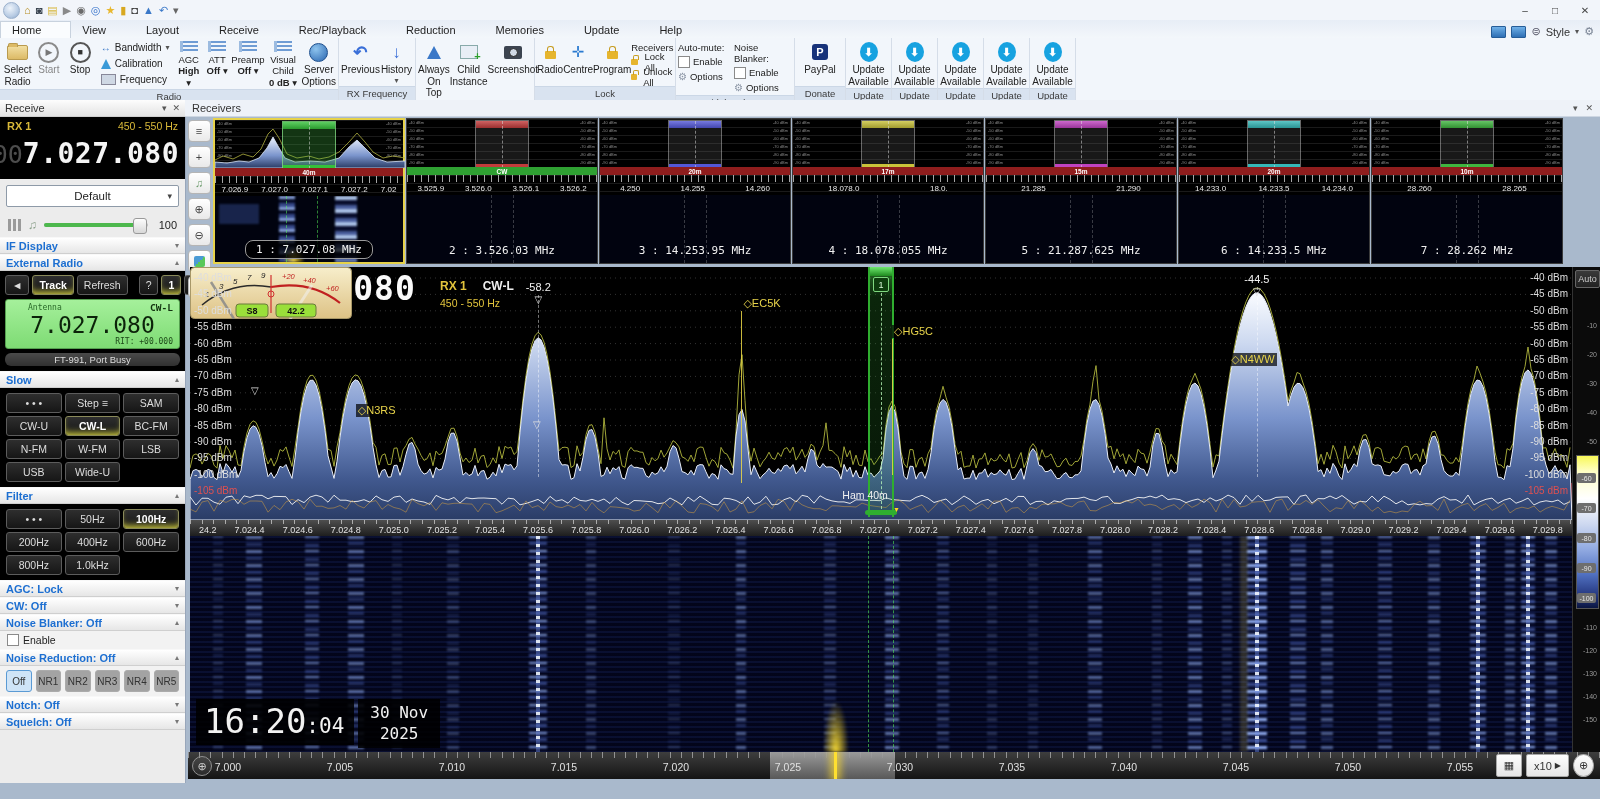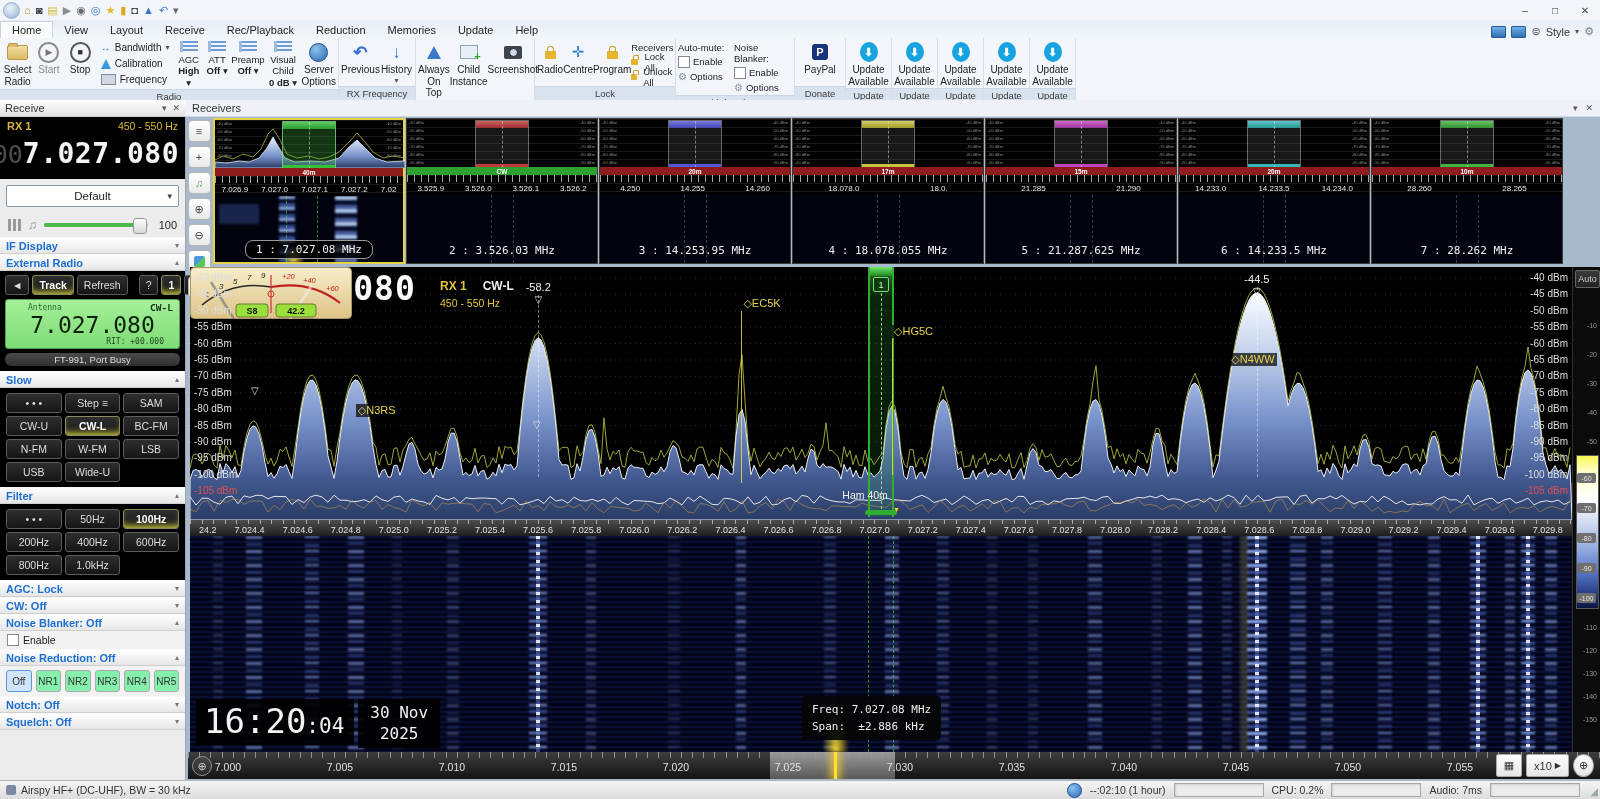--- a/index.html
+++ b/index.html
@@ -8,21 +8,21 @@
   
   .titlebar{position:absolute;left:0;top:0;width:1600px;height:20px;background:#f2f5fa;display:flex;align-items:center;border-bottom:1px solid #dde4ee;}
   .appicon{width:15px;height:15px;margin:0 4px 0 3px;border-radius:50%;background:radial-gradient(circle at 40% 35%,#eef4fb,#b9cce4 60%,#8aa6c8);border:1px solid #9ab0cc;}
   .qat{display:flex;align-items:center;gap:5px;}
   .qat span{font-size:11px;line-height:11px;}
   .title-center{position:absolute;left:0;right:0;text-align:center;font-size:11px;font-weight:bold;color:#1d1d1d;pointer-events:none;}
   .winbtns{margin-left:auto;display:flex;}
   .winbtn{width:30px;height:19px;display:flex;align-items:center;justify-content:center;font-size:10px;color:#444;}
   
   .tabrow{position:absolute;left:0;top:20px;width:1600px;height:18px;background:linear-gradient(#e7edf6,#f3f7fb);border-bottom:1px solid #ccd6e3;display:flex;align-items:flex-end;}
-  .tab{font-size:11px;color:#222;padding:2px 11px 2px 11px;}
+  .tab{font-size:11px;color:#222;padding:2px 29px 2px 11px;}
   .tab.active{background:#fafcfe;border:1px solid #c8d2de;border-bottom:none;}
   .tabrow-right{margin-left:auto;display:flex;align-items:center;gap:5px;padding-right:6px;}
   .mini-mon{width:13px;height:10px;background:linear-gradient(#6fb0e8,#2f6fb4);border:1px solid #265d98;border-radius:1px;}
   .style-lbl{font-size:11px;color:#333;}
   .gear{color:#7a8494;font-size:11px;}
   
   .ribbon{position:absolute;left:0;top:38px;width:1600px;height:62px;background:#f2f6fb;display:flex;border-bottom:1px solid #c2cede;}
   .rgroup{height:62px;border-right:1px solid #d5dde8;display:flex;flex-direction:column;}
   .rbody{flex:1;display:flex;align-items:stretch;padding:1px 2px;}
   .rcap{height:13px;background:#d9e3f0;border-top:1px solid #cbd7e6;font-size:9.5px;color:#3a3a3a;text-align:center;line-height:13px;}
@@ -76,26 +76,26 @@
   .slider .hnd{position:absolute;left:86%;top:-5px;width:12px;height:14px;background:linear-gradient(#fdfdfd,#d8d8d8);border:1px solid #999;border-radius:3px;}
   .volval{font-size:11px;color:#222;width:22px;text-align:right;}
   .extzone{background:#000;padding:4px 5px 5px 5px;}
   .extbtns{display:flex;gap:3px;margin-bottom:4px;}
   .dbtn{background:linear-gradient(#2e2e2e,#161616);border:1px solid #5c5c5c;border-radius:3px;color:#ddd;font-size:10.5px;height:18px;display:flex;align-items:center;justify-content:center;padding:0 6px;}
   .dbtn.act{color:#fff;font-weight:bold;box-shadow:inset 0 -6px 7px -4px rgba(230,225,70,0.95);border-color:#8a8a5a;}
   .lcd{height:48px;background:linear-gradient(#a5f09b,#7edb74);border-radius:3px;position:relative;border:1px solid #55a050;}
   .lcd .ant{position:absolute;left:22px;top:3px;font-size:8px;color:#2a6a2a;}
   .lcd .md{position:absolute;right:6px;top:2px;font-size:9.5px;font-weight:bold;color:#12320f;}
   .lcd .fq{position:absolute;left:0;right:0;top:12px;text-align:center;font-size:23px;color:#0c230a;}
-  .lcd .rit{position:absolute;right:15px;bottom:2px;font-size:8px;color:#1e4a1a;}
+  .lcd .rit{position:absolute;right:6px;bottom:2px;font-size:8px;color:#1e4a1a;}
   .extstat{margin-top:4px;height:13px;background:linear-gradient(#4a4a4a,#303030);border-radius:6px;color:#ddd;font-size:9.5px;display:flex;align-items:center;justify-content:center;}
   .btngrid{background:#000;padding:5px 6px;display:grid;grid-template-columns:1fr 1fr 1fr;gap:3px;}
   .lightrow{background:#f2f2f2;display:flex;align-items:center;gap:4px;padding:3px 7px;}
   .lightrow .lbl{font-size:10.5px;color:#222;}
-  .nrbtn{width:26px;height:20px;background:#86efac;border:1px solid #ababab;border-radius:3px;font-size:10px;color:#333;display:flex;align-items:center;justify-content:center;}
+  .nrbtn{width:26px;height:20px;background:#a3a3a3;border:1px solid #ababab;border-radius:3px;font-size:10px;color:#333;display:flex;align-items:center;justify-content:center;}
   .nrbtn.act{background:#cfe4f7;border-color:#5a9ad4;}
   .lfill{flex:1;background:#ececec;}
   
   .rxhead{position:absolute;left:185px;top:100px;width:1415px;height:17px;background:#eef2f8;border-bottom:1px solid #cdd6e2;display:flex;align-items:center;padding:0 7px;box-sizing:border-box;}
   .rxhead .t{font-size:11px;color:#333;}
   .rxhead .icons{margin-left:auto;display:flex;gap:8px;color:#555;font-size:9px;}
   .rxtools{position:absolute;left:187px;top:120px;width:24px;display:flex;flex-direction:column;gap:4px;align-items:center;}
   .tico{width:21px;height:20px;background:linear-gradient(#fff,#e9e9e9);border:1px solid #b5b5b5;border-radius:4px;display:flex;align-items:center;justify-content:center;font-size:11px;color:#444;}
   .chart-ic{width:11px;height:11px;border-radius:2px;background:linear-gradient(135deg,#4a9ad4 50%,#58c858 50%);}
   #cards{position:absolute;left:213px;top:118px;display:flex;gap:1px;}
@@ -1069,21 +1069,20 @@
     <div class="clockbox">
       <div class="clk mono">
           <span class="big">16:20</span>
           <span class="sec">:04</span>
         </div>
       <div class="datebox mono">
           <div>30 Nov</div>
           <div>2025</div>
         </div>
     </div>
-    <div class="wftip mono"><div>Freq: 7.027.08 MHz</div><div>Span:  ±2.886 kHz</div></div>
   </div>
 
   <div id="bbar">
     <div class="ticks"></div>
     <div class="bbhl"></div>
     <div class="bbyellow"></div>
     <div id="bbLabels">
         <span class="bblab" style="left: 40px;">7.000</span>
         <span class="bblab" style="left: 152px;">7.005</span>
         <span class="bblab" style="left: 264px;">7.010</span>
@@ -1098,27 +1097,13 @@
         <span class="bblab" style="left: 1272px;">7.055</span>
       </div>
     <div class="bbleft">⊕</div>
     <div class="bbright">
       <div class="bbbtn">▦</div>
       <div class="bbbtn"><span>x10</span>&nbsp;<span style="font-size:8px">▶</span></div>
       <div class="bbbtn" style="border-radius:50%;width:19px;padding:0">⊕</div>
     </div>
   </div>
 
-  <div id="sbar">
-    <span class="sbicon"></span>
-    <span>Airspy HF+ (DC-UHF), BW = 30 kHz</span>
-    <div class="sbright">
-      <span class="sglobe"></span>
-      <span>--:02:10 (1 hour)</span>
-      <span class="sbox"></span>
-      <span>CPU: 0.2%</span>
-      <span class="sbox"></span>
-      <span>Audio: 7ms</span>
-      <span class="sbox"></span>
-    </div>
-    <span class="grip">◢</span>
-  </div>
 </div>
 
 </body></html>

